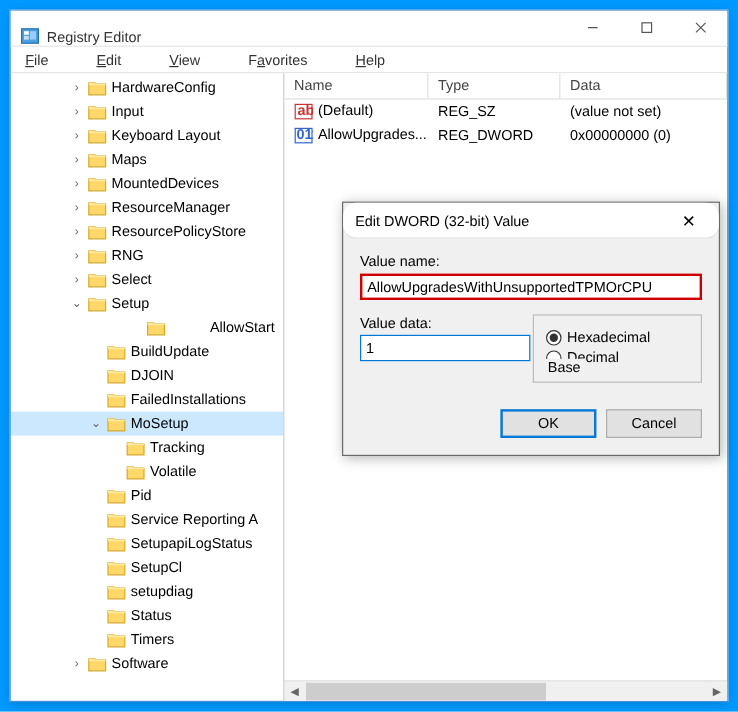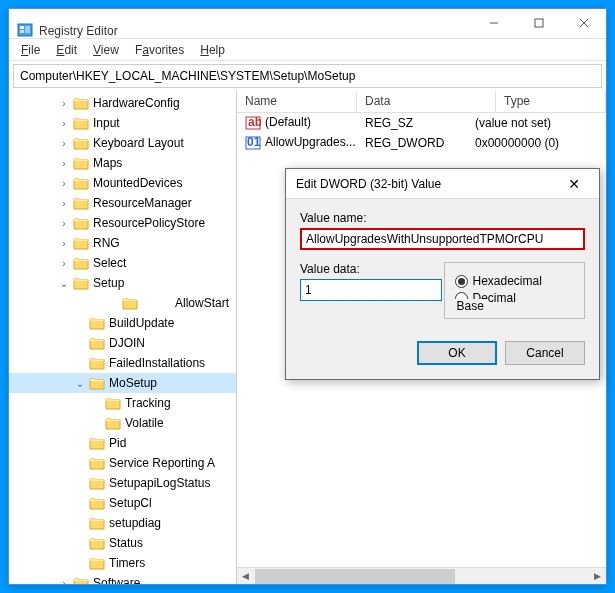--- a/index.html
+++ b/index.html
@@ -2,21 +2,21 @@
 <html><head>
 <meta charset="utf-8">
 <style>
   * { box-sizing: border-box; margin: 0; padding: 0; font-family: "Segoe UI", Tahoma, sans-serif; font-size: 12px; }
   body { background: #0099ff; width: 615px; height: 593px; position: relative; padding: 8px; }
   .window { background: #fff; width: 599px; height: 577px; border: 1px solid #4a90d9; box-shadow: 0 2px 8px rgba(0,0,0,.2); display: flex; flex-direction: column; }
   .titlebar { height: 30px; background: #fff; display: flex; align-items: flex-end; padding-left: 8px; border-bottom: 1px solid #e5e5e5; }
   .titlebar-icon { width: 16px; height: 16px; margin-right: 6px; }
   .titlebar-title { flex: 1; color: #333; }
   .titlebar-btn { width: 45px; height: 30px; display: flex; align-items: center; justify-content: center; color: #555; }
-  .menubar { height: 22px; display: flex; align-items: center; padding: 0 4px; border-bottom: 1px solid #e5e5e5; }
+  .menubar { height: 22px; display: flex; align-items: center; padding: 0 4px; border-bottom: 1px solid #e5e5e5; gap: 24px; }
   .menu-item { padding: 2px 8px; color: #333; cursor: default; }
   .menu-item span.ul { text-decoration: underline; }
   .addressbar { height: 24px; border: 1px solid #ccc; margin: 3px 4px; padding: 2px 6px; display: flex; align-items: center; background: #fff; }
   .content { flex: 1; display: flex; overflow: hidden; }
   .tree-pane { width: 228px; border-right: 1px solid #ccc; overflow: hidden; position: relative; }
   .tree { padding: 2px 0; overflow-y: auto; height: 100%; }
   .tree-row { display: flex; align-items: center; height: 20px; white-space: nowrap; cursor: default; }
   .tree-row.selected { background: #cce8ff; }
   .expander { width: 14px; height: 14px; display: flex; align-items: center; justify-content: center; color: #666; font-size: 10px; margin-right: 2px; }
   .folder-icon { width: 16px; height: 14px; margin-right: 4px; }
@@ -27,21 +27,21 @@
   .list-row { height: 20px; display: flex; align-items: center; }
   .list-cell { padding: 2px 8px; display: flex; align-items: flex-start; overflow: hidden; white-space: nowrap; }
   .value-icon { width: 16px; height: 16px; margin-right: 4px; flex-shrink: 0; }
   .scrollbar-h { height: 17px; background: #f0f0f0; border-top: 1px solid #ddd; display: flex; align-items: center; }
   .sb-btn { width: 17px; height: 17px; background: #f0f0f0; display: flex; align-items: center; justify-content: center; color: #666; font-size: 9px; }
   .sb-track { flex: 1; height: 17px; background: #f0f0f0; position: relative; }
   .sb-thumb { position: absolute; height: 15px; top: 1px; background: #cdcdcd; }
 
   
   .dialog { position: absolute; top: 168px; left: 285px; width: 315px; background: #f0f0f0; border: 1px solid #6a6a6a; box-shadow: 2px 2px 10px rgba(0,0,0,.3); }
-  .dlg-title { height: 30px; background: #fff; display: flex; align-items: center; padding: 0 10px; border-bottom: 1px solid #ddd; }
+  .dlg-title { height: 30px; background: #fff; display: flex; align-items: center; padding: 0 10px; border-bottom: 1px solid #ddd; border-radius: 11px; }
   .dlg-title-text { flex: 1; color: #000; }
   .dlg-close { width: 30px; height: 30px; display: flex; align-items: center; justify-content: center; font-size: 14px; }
   .dlg-body { padding: 12px 14px; }
   .dlg-label { color: #000; margin-bottom: 3px; }
   .dlg-input { width: 100%; height: 22px; border: 1px solid #7a7a7a; padding: 2px 4px; background: #fff; }
   .dlg-input.highlight { border: 2px solid #d00000; }
   .dlg-row { display: flex; gap: 2px; margin-top: 12px; }
   .dlg-col { flex: 1; }
   .dlg-group { border: 1px solid #bcbcbc; padding: 8px 10px 10px; position: relative; }
   .dlg-group-title { position: absolute; top: -8px; left: 8px; background: #f0f0f0; padding: 0 4px; margin-top: 44px; }
@@ -83,23 +83,20 @@
   </div>
 
   <div class="menubar">
     <div class="menu-item"><span class="ul">F</span><span>ile</span></div>
     <div class="menu-item"><span class="ul">E</span>dit</div>
     <div class="menu-item"><span class="ul">V</span>iew</div>
     <div class="menu-item">F<span class="ul">a</span>vorites</div>
     <div class="menu-item"><span class="ul">H</span>elp</div>
   </div>
 
-  <div class="addressbar">
-    <span>Computer\HKEY_LOCAL_MACHINE\SYSTEM\Setup\MoSetup</span>
-  </div>
 
   <div class="content">
     <div class="tree-pane">
       <div class="tree" id="tree">
           <div class="tree-row" style="padding-left: 48px;">
             <span class="expander">›</span>
             <svg class="folder-icon" viewBox="0 0 16 14">
               <path d="M1 3 L1 13 L15 13 L15 4 L7 4 L6 3 Z" fill="#ffd869" stroke="#d6a830"></path>
               <path d="M1 3 L6 3 L7 4 L15 4 L15 5 L1 5 Z" fill="#ffea9e"></path>
             </svg>
@@ -297,22 +294,22 @@
             </svg>
             <span class="tree-label">Software</span>
           </div>
         </div>
 
     </div>
 
     <div class="list-pane">
       <div class="list-header">
         <div class="list-header-cell" style="width:120px">Name</div>
+        <div class="list-header-cell" style="width:110px">Type</div>
         <div class="list-header-cell" style="flex:1">Data</div>
-        <div class="list-header-cell" style="width:110px">Type</div>
       </div>
       <div id="value-list" style="flex:1">
           <div class="list-row">
             <div class="list-cell" style="width:120px">
               <svg class="value-icon" viewBox="0 0 16 16">
                 <rect x="1" y="2" width="14" height="12" fill="#fff" stroke="#c33"></rect>
                 <text x="3" y="11" font-size="8" fill="#c33" font-weight="bold">ab</text>
               </svg>
               <span>(Default)</span>
             </div>

